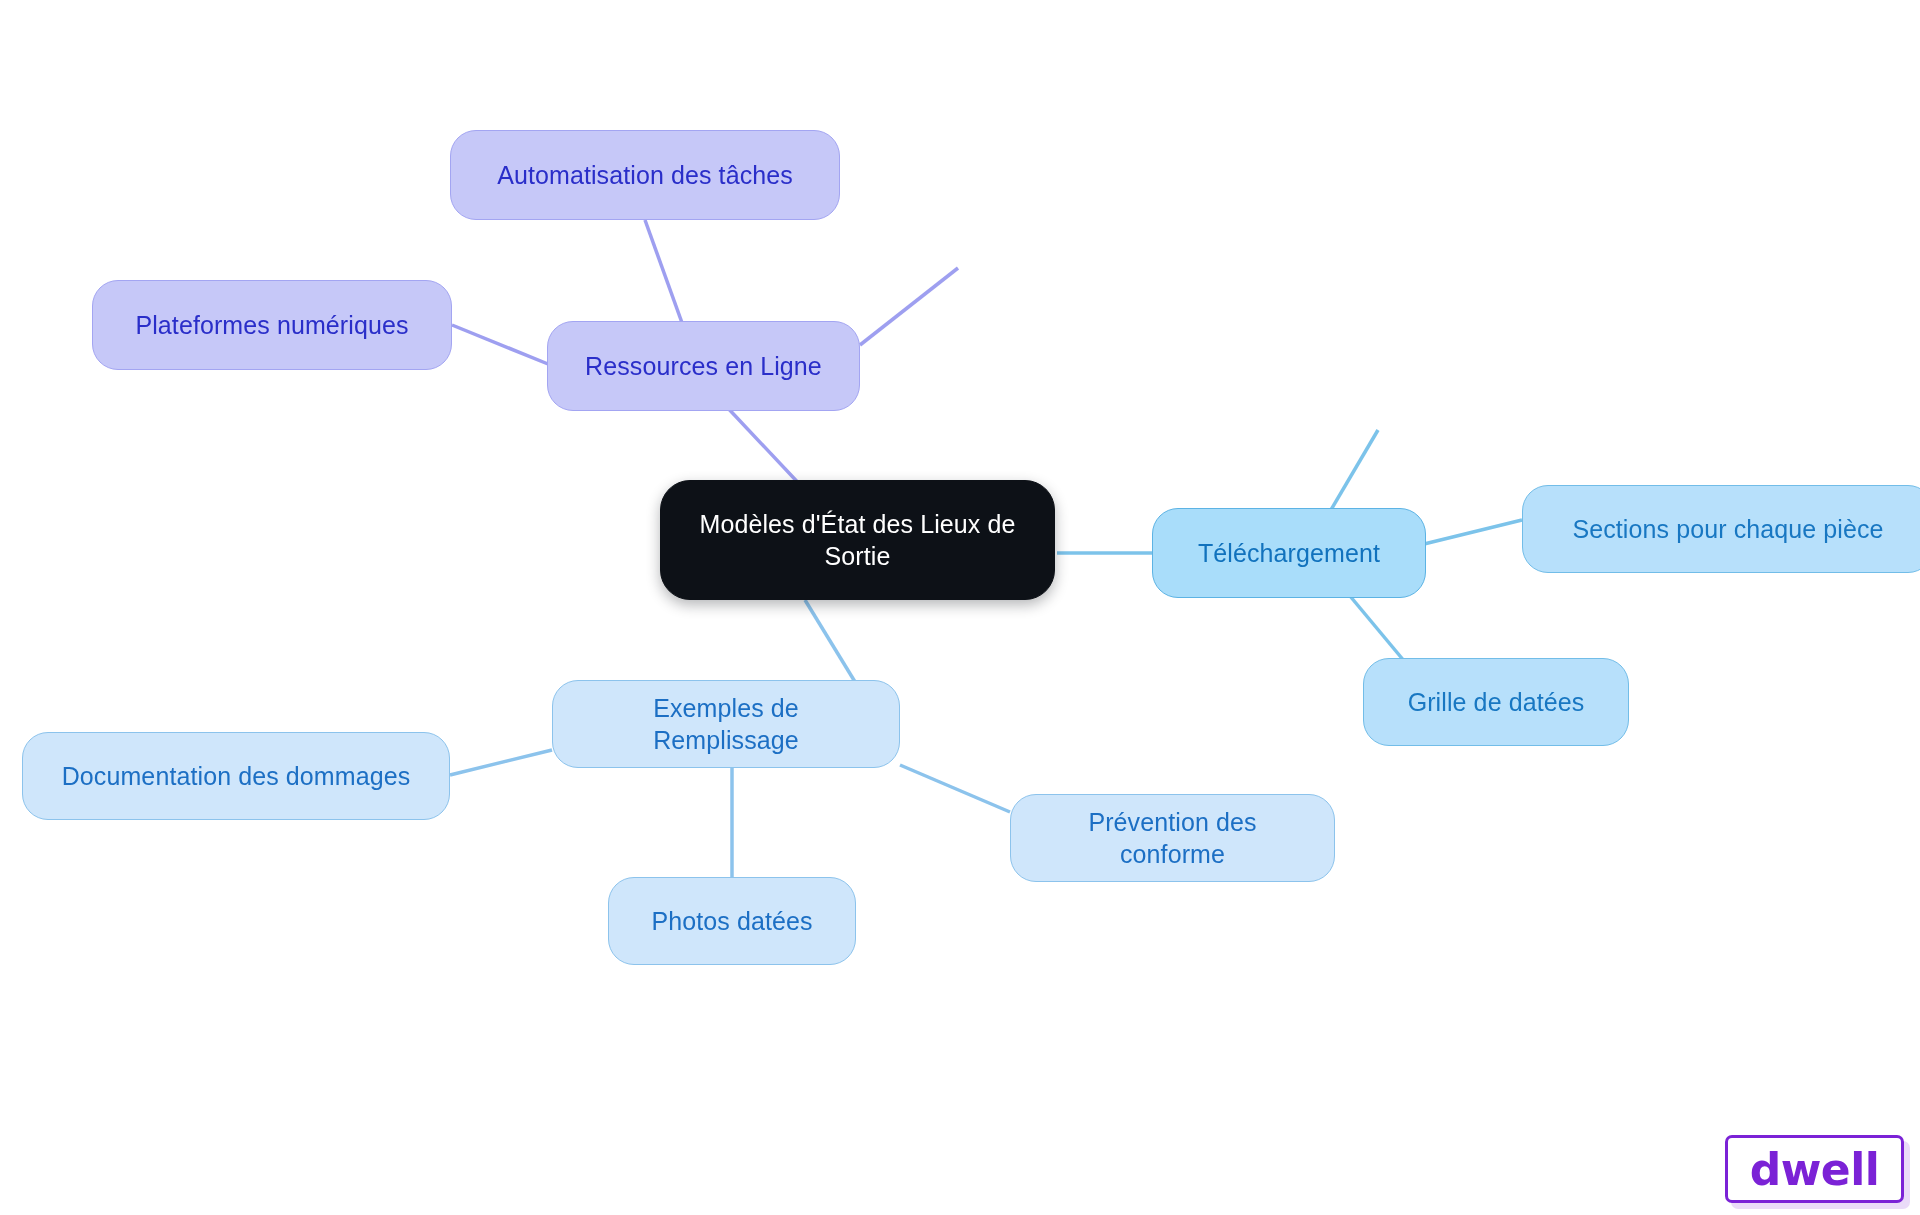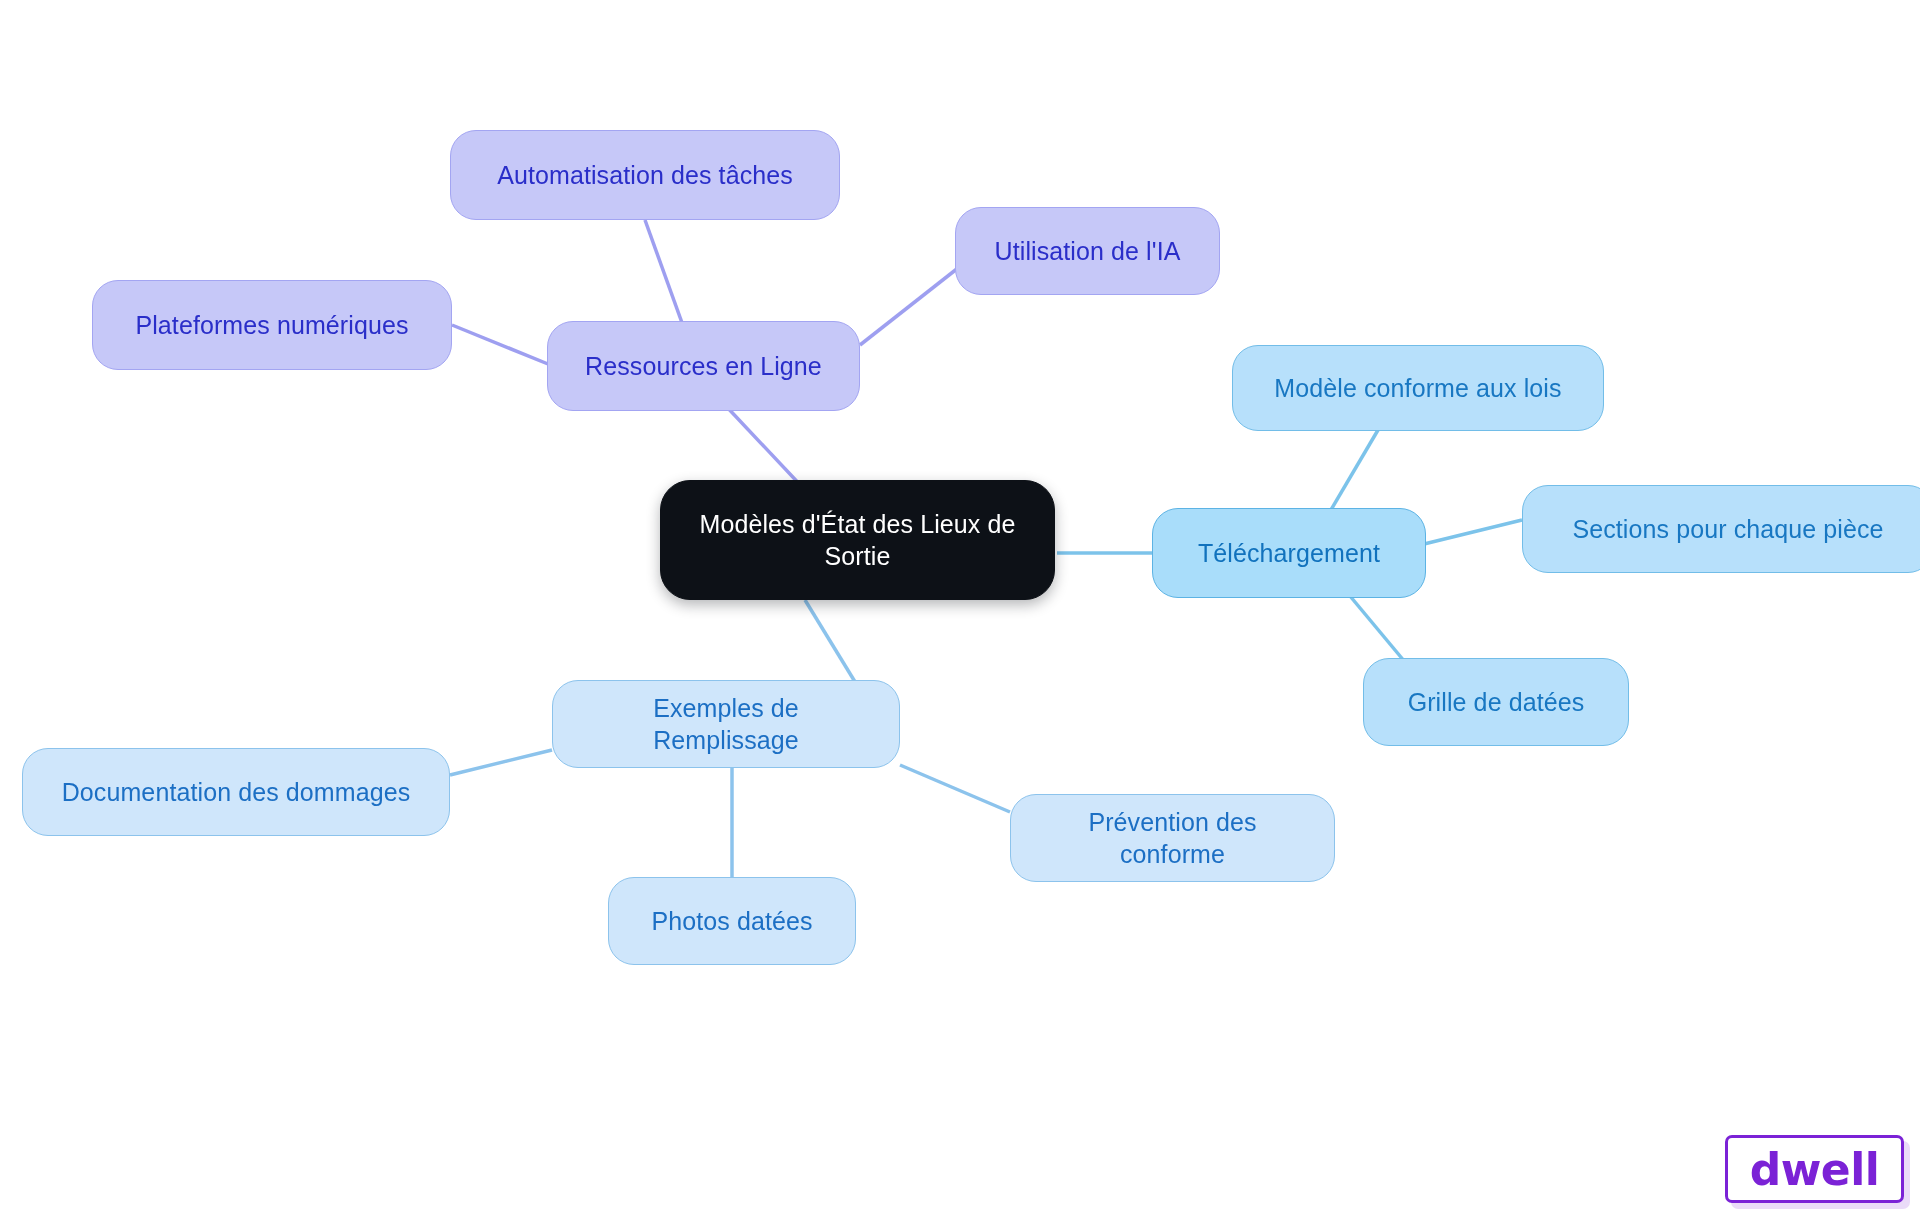--- a/index.html
+++ b/index.html
@@ -122,53 +122,47 @@
   </svg>
 
   <div class="node node-root" style="left:660px; top:480px; width:395px; height:120px;">
     <span>Modèles d'État des Lieux de Sortie</span>
   </div>
 
   <div class="node node-purple" style="left:450px; top:130px; width:390px; height:90px;">
     <span>Automatisation des tâches</span>
   </div>
 
-  <div class="node node-purple" style="left:955px; top:207px; width:265px; height:88px;">
-    <span>Utilisation de l'IA</span>
-  </div>
 
   <div class="node node-purple" style="left:92px; top:280px; width:360px; height:90px;">
     <span>Plateformes numériques</span>
   </div>
 
   <div class="node node-purple" style="left:547px; top:321px; width:313px; height:90px;">
     <span>Ressources en Ligne</span>
   </div>
 
-  <div class="node node-blue-soft" style="left:1232px; top:345px; width:372px; height:86px;">
-    <span>Modèle conforme aux lois</span>
-  </div>
 
   <div class="node node-blue-mid" style="left:1152px; top:508px; width:274px; height:90px;">
     <span>Téléchargement</span>
   </div>
 
   <div class="node node-blue-soft" style="left:1522px; top:485px; width:412px; height:88px;">
     <span>Sections pour chaque pièce</span>
   </div>
 
   <div class="node node-blue-soft" style="left:1363px; top:658px; width:266px; height:88px;">
     <span>Grille de datées</span>
   </div>
 
   <div class="node node-blue-light" style="left:552px; top:680px; width:348px; height:88px;">
     <span>Exemples de Remplissage</span>
   </div>
 
-  <div class="node node-blue-light" style="left:22px; top:732px; width:428px; height:88px;margin-top:16px;">
+  <div class="node node-blue-light" style="left:22px; top:732px; width:428px; height:88px;">
     <span>Documentation des dommages</span>
   </div>
 
   <div class="node node-blue-light" style="left:1010px; top:794px; width:325px; height:88px;">
     <span>Prévention des conforme</span>
   </div>
 
   <div class="node node-blue-light" style="left:608px; top:877px; width:248px; height:88px;">
     <span>Photos datées</span>
   </div>

